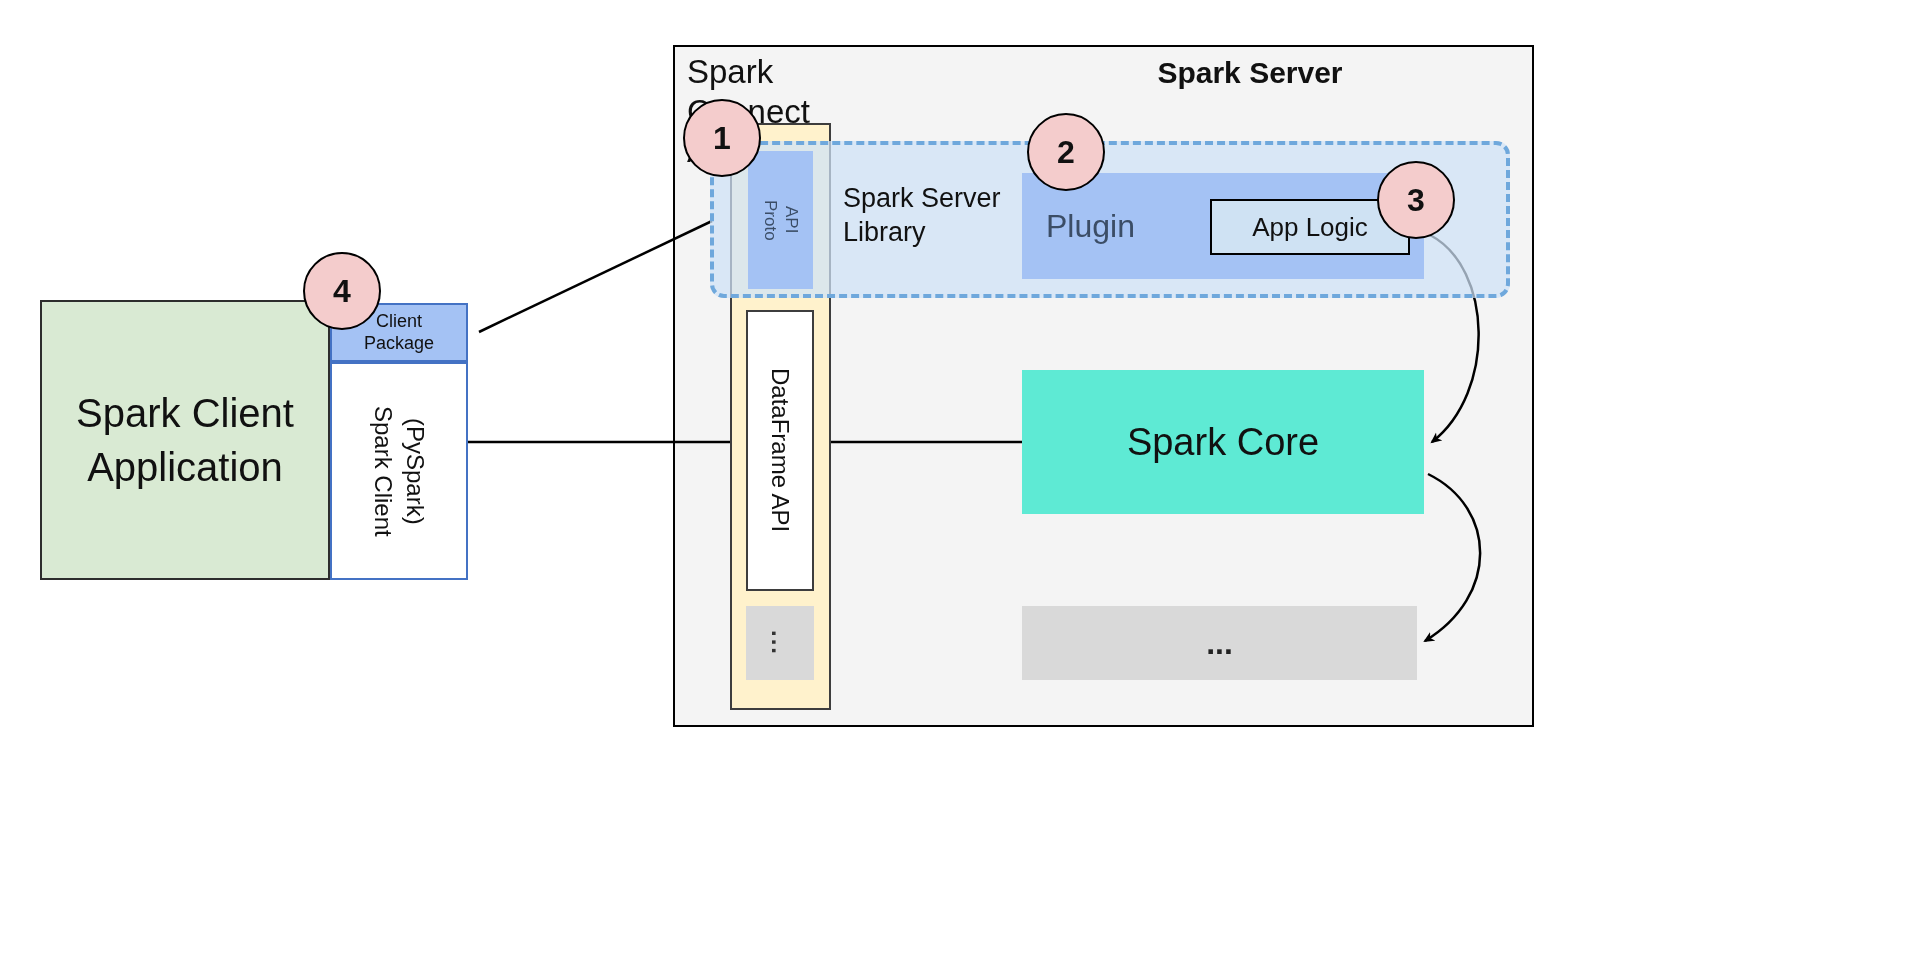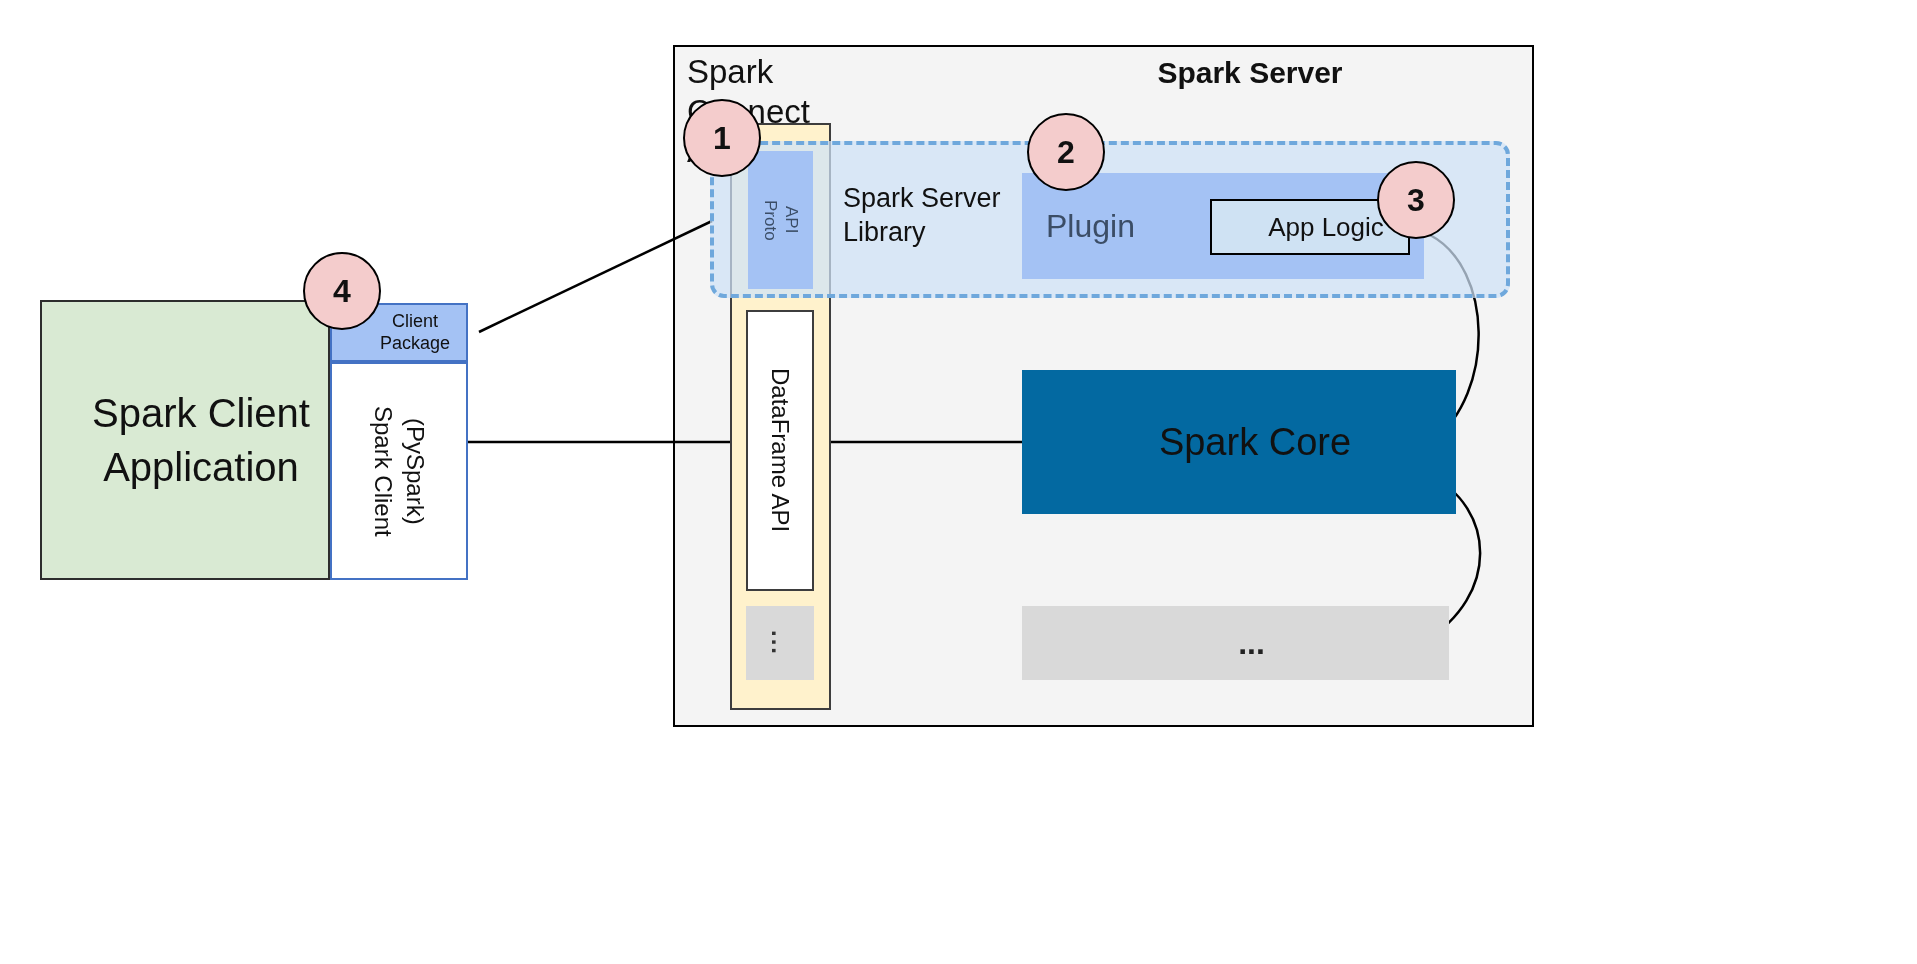--- a/index.html
+++ b/index.html
@@ -2,21 +2,21 @@
 <html><head>
 <meta charset="utf-8">
 <style>
   html,body{margin:0;padding:0;background:#ffffff;}
   .stage{
     position:relative;width:1917px;height:964px;background:#ffffff;overflow:hidden;
     font-family:"Liberation Sans", sans-serif;color:#111;
   }
   .abs{position:absolute;}
   .ml{white-space:pre-line;}
-  .center{display:flex;align-items:center;justify-content:center;text-align:center;padding-left:32px;}
+  .center{display:flex;align-items:center;justify-content:center;text-align:center;}
 
   
   #server-box{left:673px;top:45px;width:857px;height:678px;background:#f4f4f4;border:2.5px solid #000;z-index:0;}
   #connectors{left:0;top:0;width:1917px;height:964px;z-index:1;pointer-events:none;}
 
   
   #server-title{left:1100px;top:56px;width:300px;font-size:30px;font-weight:bold;text-align:center;z-index:2;}
   #connect-api-label{left:687px;top:52px;width:200px;font-size:33px;text-align:left;line-height:1.2;z-index:2;}
 
   #yellow-column{left:730px;top:123px;width:101px;height:587px;background:#fff2cc;border:2px solid #3d3d3d;box-sizing:border-box;z-index:2;}
@@ -30,21 +30,21 @@
   #plugin-box{left:1022px;top:173px;width:402px;height:106px;background:#a4c2f4;z-index:4;
     display:flex;align-items:center;justify-content:flex-start;padding-left:24px;box-sizing:border-box;}
   #plugin-box span{font-size:32px;color:#3b4d66;text-align:center;}
   #applogic-box{left:1210px;top:199px;width:200px;height:56px;background:#cfe2f3;border:2px solid #000;box-sizing:border-box;z-index:5;font-size:26px;}
 
   #dataframe-box{left:746px;top:310px;width:68px;height:281px;background:#ffffff;border:2px solid #3d3d3d;box-sizing:border-box;z-index:3;}
   #dataframe-box .vtext{font-size:24px;}
   #column-dots-box{left:746px;top:606px;width:68px;height:74px;background:#d9d9d9;z-index:3;}
   #column-dots-box .vtext{font-size:24px;color:#333;font-weight:bold;letter-spacing:2px;}
 
-  #spark-core-box{left:1022px;top:370px;width:402px;height:144px;background:#0369a1;z-index:2;font-size:38px;}
+  #spark-core-box{left:1022px;top:370px;width:402px;height:144px;background:#5eead4;z-index:2;font-size:38px;}
   #server-dots-box{left:1022px;top:606px;width:395px;height:74px;background:#d9d9d9;z-index:2;font-size:32px;font-weight:bold;color:#222;}
 
   
   #client-app-box{left:40px;top:300px;width:290px;height:280px;background:#d9ead3;border:2.5px solid #2d2d2d;box-sizing:border-box;z-index:2;
     font-size:40px;font-weight:500;line-height:1.35;}
   #client-package-box{left:330px;top:303px;width:138px;height:59px;background:#a4c2f4;border:2px solid #4472c4;box-sizing:border-box;z-index:3;
     font-size:18px;line-height:1.18;}
   #pyspark-box{left:330px;top:362px;width:138px;height:218px;background:#ffffff;border:2.5px solid #4472c4;box-sizing:border-box;z-index:3;}
   #pyspark-box .vtext{font-size:24px;line-height:1.35;}
 

